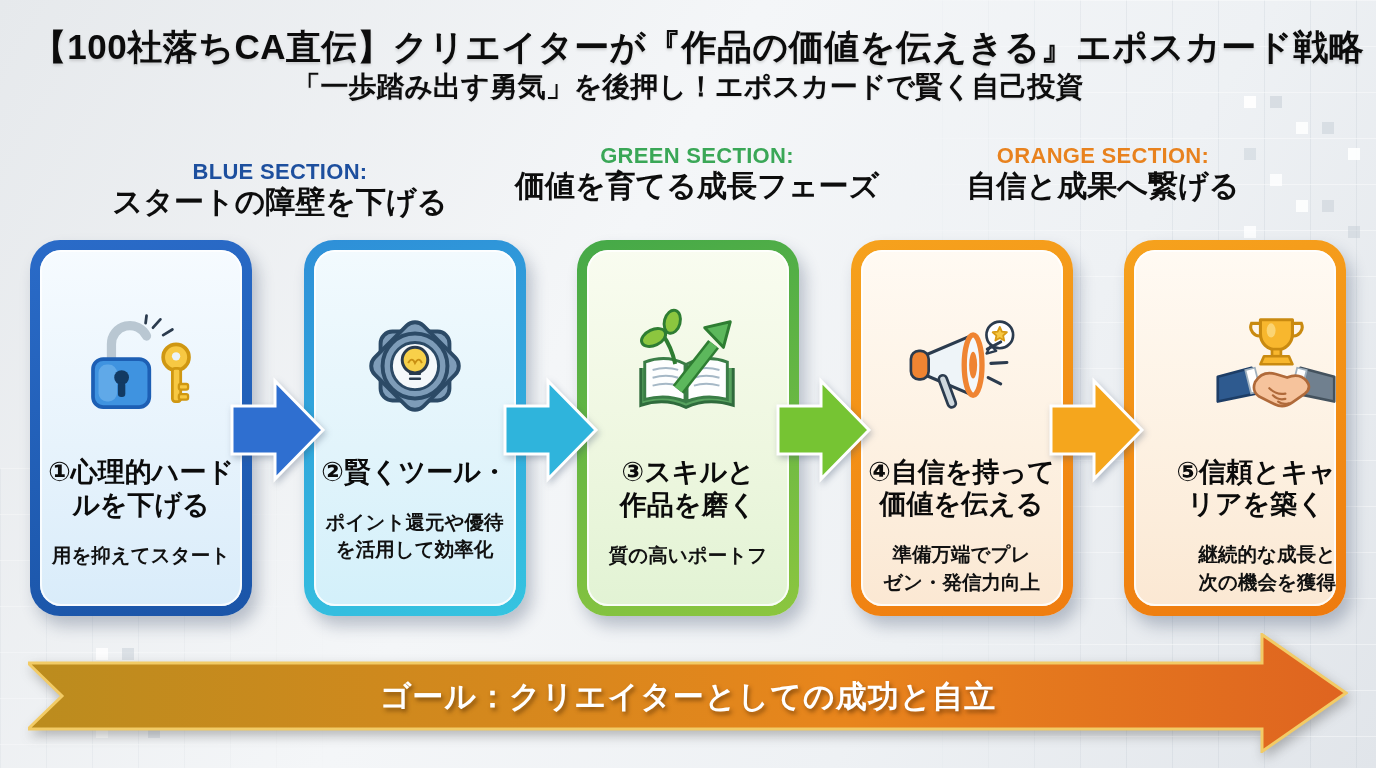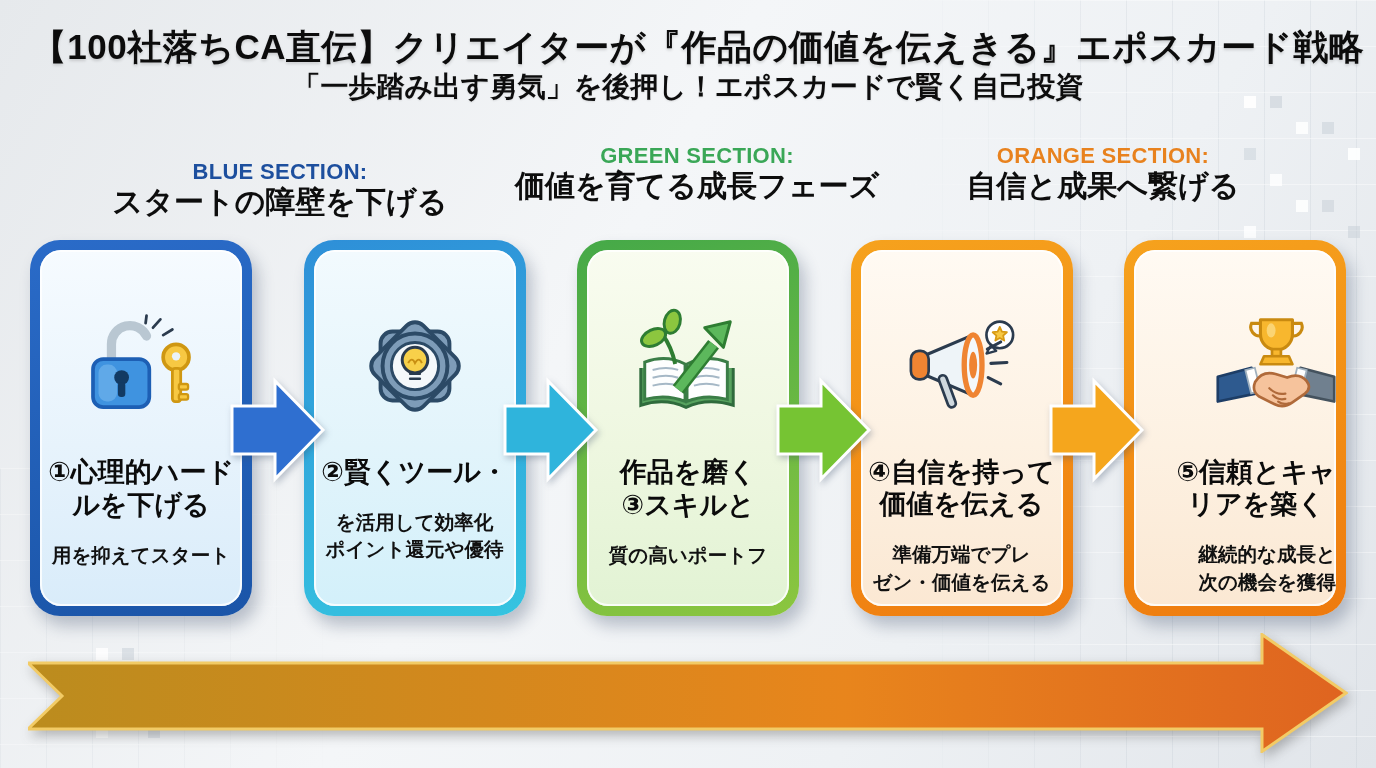--- a/index.html
+++ b/index.html
@@ -156,22 +156,22 @@
             <circle cx="60" cy="60" r="24" fill="#f4f8fb" stroke="#2c4a66" stroke-width="3"></circle>
             <circle cx="60" cy="54" r="13" fill="#f8d04a" stroke="#2b3b4e" stroke-width="3"></circle>
             <path d="M53,57 q4,-7 7,0 q4,-7 7,0" fill="none" stroke="#c98f12" stroke-width="2"></path>
             <path d="M55,68 h10 M55,73 h10" stroke="#2b3b4e" stroke-width="2.5" stroke-linecap="round"></path>
           </svg>
         </div>
         <div class="card-title">
           <div>②賢くツール・</div>
         </div>
         <div class="card-desc">
+          <div>ポイント還元や優待</div>
           <div>を活用して効率化</div>
-          <div>ポイント還元や優待</div>
         </div>
       </div>
     </div>
 
     <div class="card card--3">
       <div class="card-inner">
         <div class="icon-wrap">
           <svg viewBox="0 0 120 120" aria-hidden="true">
             <path d="M12,62 L12,100 Q36,92 58,102 Q80,92 106,100 L106,62" fill="#58a35f" stroke="#2f6b3c" stroke-width="3"></path>
             <path d="M16,56 Q38,48 57,58 L57,96 Q38,88 16,94 Z" fill="#fdfefe" stroke="#3a7d46" stroke-width="3"></path>
@@ -180,22 +180,22 @@
             <path d="M92,64 q-14,-4 -26,0 M92,72 q-14,-4 -26,0 M92,80 q-14,-4 -26,0" stroke="#a5b8c6" stroke-width="2" fill="none"></path>
             <line x1="50" y1="84" x2="86" y2="38" stroke="#2e7d32" stroke-width="14"></line>
             <line x1="50" y1="84" x2="86" y2="38" stroke="#5cb85c" stroke-width="9"></line>
             <polygon points="103,15 77,21 96,41" fill="#5cb85c" stroke="#2e7d32" stroke-width="3" stroke-linejoin="round"></polygon>
             <path d="M47,58 C44,44 40,36 34,28" stroke="#2e7d32" stroke-width="4" fill="none"></path>
             <ellipse cx="25" cy="31" rx="13" ry="8" fill="#8cc63f" stroke="#2e7d32" stroke-width="3" transform="rotate(-25 25 31)"></ellipse>
             <ellipse cx="44" cy="15" rx="8" ry="12" fill="#8cc63f" stroke="#2e7d32" stroke-width="3" transform="rotate(15 44 15)"></ellipse>
           </svg>
         </div>
         <div class="card-title">
+          <div>③スキルと</div>
           <div>作品を磨く</div>
-          <div>③スキルと</div>
         </div>
         <div class="card-desc">
           <div>質の高いポートフ</div>
         </div>
       </div>
     </div>
 
     <div class="card card--4">
       <div class="card-inner">
         <div class="icon-wrap">
@@ -211,21 +211,21 @@
             <path d="M46,70 L56,97" stroke="#cfd8de" stroke-width="6" stroke-linecap="round"></path>
             <path d="M96,36 L111,28 M100,52 L118,51 M97,68 L111,75" stroke="#2b3b4e" stroke-width="3.5" stroke-linecap="round"></path>
           </svg>
         </div>
         <div class="card-title">
           <div>④自信を持って</div>
           <div>価値を伝える</div>
         </div>
         <div class="card-desc">
           <div>準備万端でプレ</div>
-          <div>ゼン・価値を伝える</div>
+          <div>ゼン・発信力向上</div>
         </div>
       </div>
     </div>
 
     <div class="card card--5">
       <div class="card-inner">
         <div class="icon-wrap">
           <svg viewBox="0 0 135 120" aria-hidden="true">
             <path d="M50,8 h36 v16 a18,18 0 0 1 -36,0 Z" fill="#f8b72e" stroke="#c98a10" stroke-width="3.5" stroke-linejoin="round"></path>
             <path d="M50,12 h-10 a10,10 0 0 0 11,14 M86,12 h10 a10,10 0 0 1 -11,14" fill="none" stroke="#c98a10" stroke-width="3.5"></path>
@@ -269,14 +269,15 @@
   <svg class="goal-svg" viewBox="0 0 1320 120" preserveAspectRatio="none">
     <defs>
       <linearGradient id="goalGrad" x1="0" y1="0" x2="1" y2="0">
         <stop offset="0" stop-color="#bb8c1e"></stop>
         <stop offset="0.62" stop-color="#e8851c"></stop>
         <stop offset="1" stop-color="#df6420"></stop>
       </linearGradient>
     </defs>
     <path d="M0,30 L1234,30 L1234,1.5 L1318,60 L1234,118.5 L1234,96 L0,96 L34,63 Z" fill="url(#goalGrad)" stroke="#f2cb66" stroke-width="3" stroke-linejoin="miter"></path>
   </svg>
+  <div class="goal-text">ゴール：クリエイターとしての成功と自立</div>
 
 </div>
 
 </body></html>

